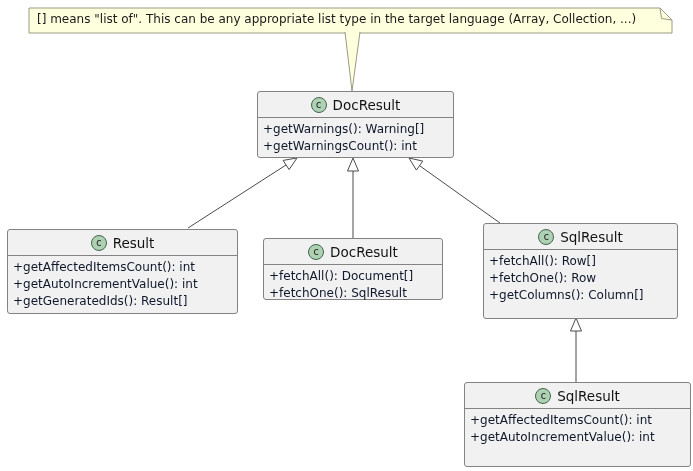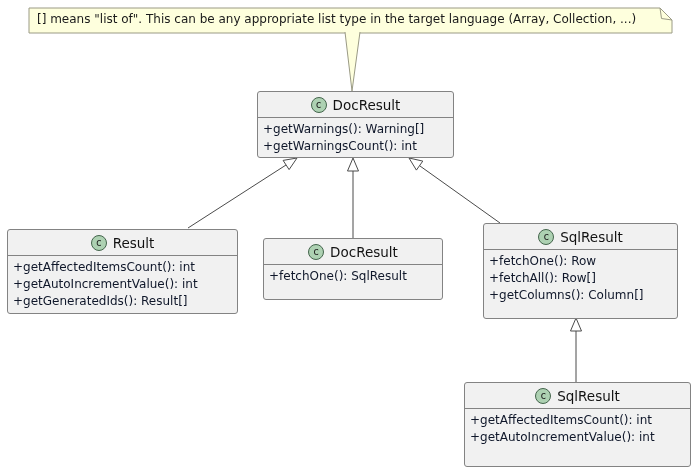--- a/index.html
+++ b/index.html
@@ -120,32 +120,33 @@
         <div class="method">+getGeneratedIds(): Result[]</div>
       </div>
   </div>
 
   <div class="class-box" id="box-docresult">
     <div class="class-title">
       <span class="class-icon">c</span>
       <span class="class-name">DocResult</span>
     </div>
     <div class="class-methods">
+        <div class="method">+fetchAll(): Document[]</div>
         <div class="method">+fetchOne(): SqlResult</div>
       </div>
   </div>
 
   <div class="class-box" id="box-rowresult">
     <div class="class-title">
       <span class="class-icon">c</span>
       <span class="class-name">SqlResult</span>
     </div>
     <div class="class-methods">
+        <div class="method">+fetchAll(): Row[]</div>
         <div class="method">+fetchOne(): Row</div>
-        <div class="method">+fetchAll(): Row[]</div>
         <div class="method">+getColumns(): Column[]</div>
       </div>
   </div>
 
   <div class="class-box" id="box-sqlresult">
     <div class="class-title">
       <span class="class-icon">c</span>
       <span class="class-name">SqlResult</span>
     </div>
     <div class="class-methods">

